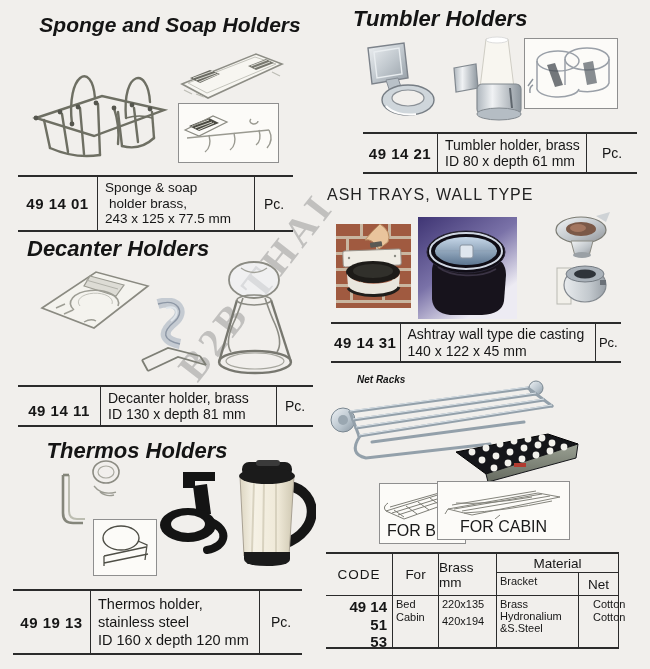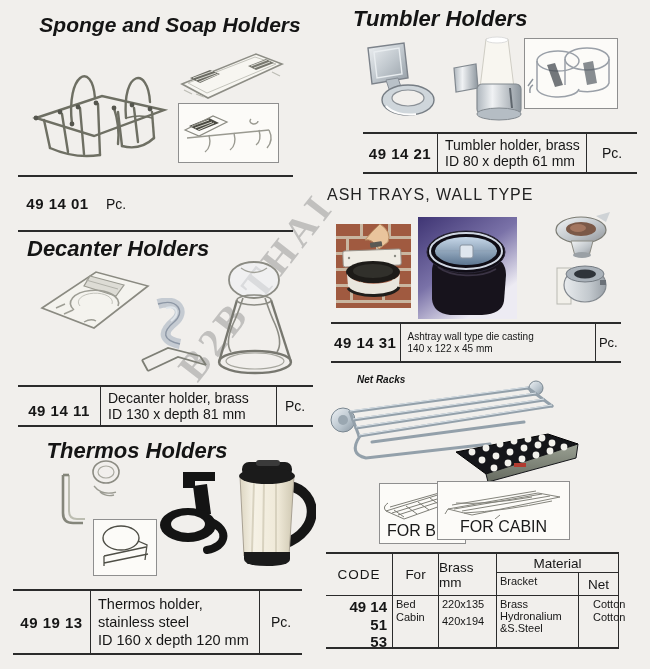--- a/index.html
+++ b/index.html
@@ -118,20 +118,25 @@
         <path d="M55,29 q3,12 -4,17"></path>
         <path d="M80,26 q3,11 -3,15"></path>
         <path d="M90,26 q5,10 -2,18"></path>
         <path d="M72,15 a4,3 0 1 0 7,2"></path>
       </g>
     </svg>
   </div>
 
   <div class="t3" style="left:18px;top:175px;width:275px;height:53px;">
     <div class="cell code" style="width:79px;">49 14 01</div>
+    <div class="cell desc" style="width:158px;">
+      <div>Sponge &amp; soap</div>
+      <div style="padding-left:4px;">holder brass,</div>
+      <div>243 x 125 x 77.5 mm</div>
+    </div>
     <div class="cell unit" style="width:38px;">Pc.</div>
   </div>
 
   <div class="sec-title" style="left:27px;top:236px;font-size:22px;">Decanter Holders</div>
 
   <svg class="img" style="left:38px;top:266px;" width="114" height="66" viewBox="0 0 114 66">
     <polygon points="4,42 58,6 110,20 56,62" fill="#f4f3ee" stroke="#8a8a81" stroke-width="1.6"></polygon>
     <polygon points="52,10 86,19 78,30 46,20" fill="#dddcd5" stroke="#9a9a91" stroke-width="1.2"></polygon>
     <path d="M48,14 l32,9" stroke="#b2b2aa" stroke-width="1"></path>
     <path d="M36,44 A24,13 0 1 1 80,40" fill="none" stroke="#9d9d94" stroke-width="1.6"></path>
@@ -368,21 +373,21 @@
     </defs>
     <rect x="4" y="8" width="14" height="36" fill="#f2f0ea" stroke="#b9b9b1" stroke-width="1"></rect>
     <ellipse cx="32" cy="25" rx="21" ry="17" fill="url(#sil2)" stroke="#83898f" stroke-width="1.2"></ellipse>
     <ellipse cx="32" cy="14" rx="19" ry="8" fill="#aab2ba" stroke="#757c83" stroke-width="1"></ellipse>
     <ellipse cx="32" cy="14" rx="11" ry="4.5" fill="#2f343a"></ellipse>
     <rect x="47" y="20" width="6" height="5" fill="#6a7077"></rect>
   </svg>
 
   <div class="t3" style="left:331px;top:322px;width:290px;height:37px;">
     <div class="cell code" style="width:70px;">49 14 31</div>
-    <div class="cell desc" style="width:200px;font-size:10px;">
+    <div class="cell desc" style="width:200px;font-size:14px;">
       <div>Ashtray wall type die casting</div>
       <div>140 x 122 x 45 mm</div>
     </div>
     <div class="cell unit" style="width:26px;font-size:13px;">Pc.</div>
   </div>
 
   <div class="sec-title" style="left:357px;top:374px;font-size:10px;">Net Racks</div>
 
   <svg class="img" style="left:328px;top:378px;" width="234" height="84" viewBox="0 0 234 84">
     <defs>

